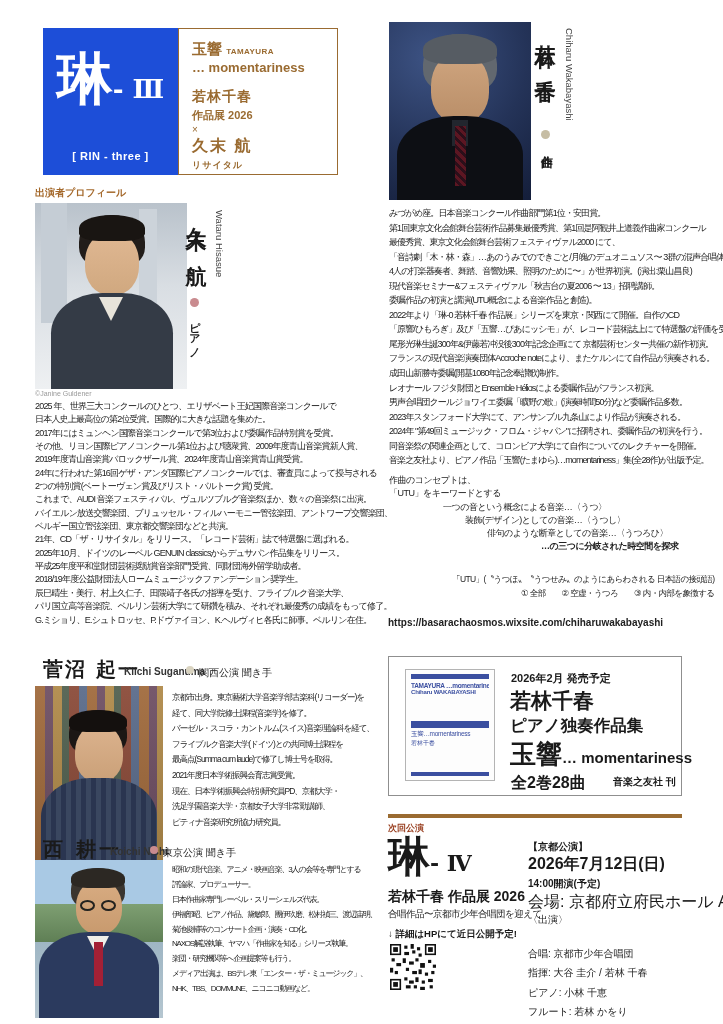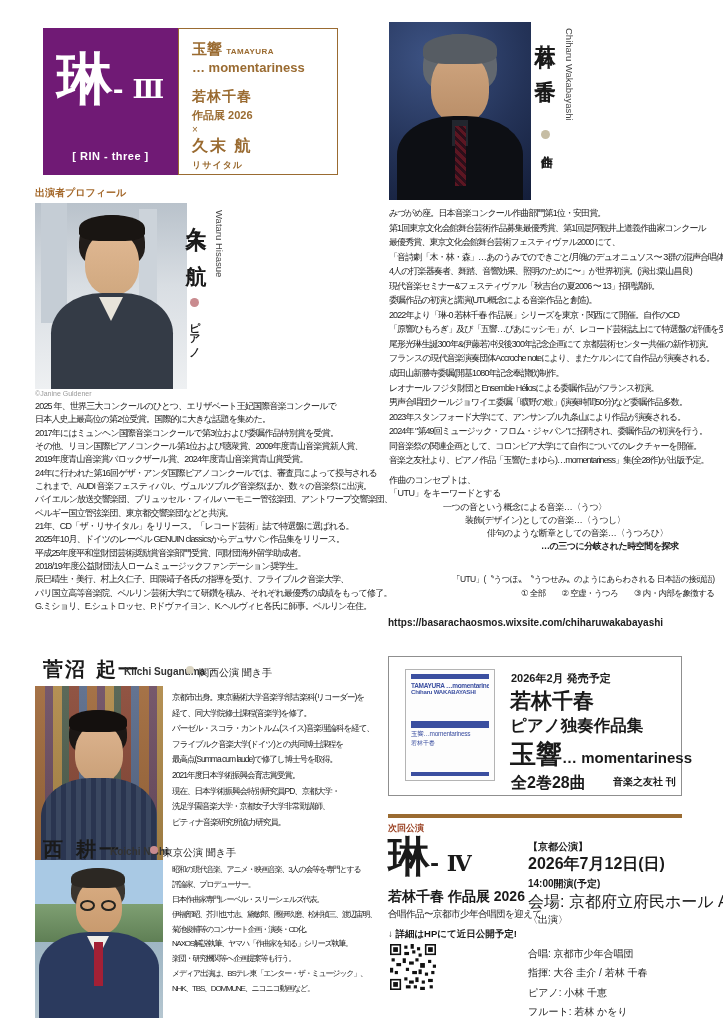--- a/index.html
+++ b/index.html
@@ -6,21 +6,21 @@
   .page { position:relative; width:723px; height:1024px; background:#ffffff; margin:0 auto;
           font-family:"Liberation Sans","DejaVu Sans",sans-serif; color:#1a1a1a; overflow:hidden; }
   .abs { position:absolute; }
   .nw { white-space:nowrap; }
   .serif { font-family:"DejaVu Serif","Liberation Serif",serif; }
   .vtext { writing-mode:vertical-rl; text-orientation:upright; }
   .vlatin { writing-mode:vertical-rl; }
   .dot { border-radius:50%; }
 
   
-  .hdr-brown { left:43px; top:28px; width:135px; height:147px; background:#701a75; color:#fff; }
+  .hdr-brown { left:43px; top:28px; width:135px; height:147px; background:#1d4ed8; color:#fff; }
   .hdr-rin { position:absolute; top:20px; width:100%; text-align:center; font-weight:bold; }
   .hdr-rin .big { font-size:56px; line-height:60px; }
   .hdr-rin .num { font-size:26px; }
   .hdr-sub { position:absolute; bottom:13px; width:100%; text-align:center; font-size:11px; font-weight:bold; letter-spacing:.5px; }
   .hdr-white { left:178px; top:28px; width:160px; height:147px; border:1.5px solid #9a6b31; box-sizing:border-box;
                padding:11px 0 0 13px; color:#9a6b31; }
   .hw1 { font-size:15px; font-weight:bold; }
   .hw1 small { font-size:8px; font-weight:bold; letter-spacing:.4px; }
   .hw2 { font-size:13px; font-weight:bold; margin-top:1px; }
   .hw3 { font-size:14px; font-weight:bold; margin-top:13px; letter-spacing:1px; }
@@ -129,20 +129,21 @@
   <div class="abs vtext nw" style="left:187px; top:314px; font-size:11px; font-weight:bold;">ピアノ</div>
   <div class="abs nw" style="left:35px; top:390px; font-size:7px; color:#999;">©Janine Guldener</div>
 
   <div class="abs bio bio-hisasue" style="left:35px; top:400px;">
       <div class="line">2025 年、世界三大コンクールのひとつ、エリザベート王妃国際音楽コンクールで</div>
       <div class="line">日本人史上最高位の第2位受賞。国際的に大きな話題を集めた。</div>
       <div class="line">2017年にはミュンヘン国際音楽コンクールで第3位および委嘱作品特別賞を受賞。</div>
       <div class="line">その他、リヨン国際ピアノコンクール第1位および聴衆賞、2009年度青山音楽賞新人賞、</div>
       <div class="line">2019年度青山音楽賞バロックザール賞、2024年度青山音楽賞青山賞受賞。</div>
       <div class="line">24年に行われた第16回ゲザ・アンダ国際ピアノコンクールでは、審査員によって授与される</div>
+      <div class="line">2つの特別賞(ベートーヴェン賞及びリスト・バルトーク賞) 受賞。</div>
       <div class="line">これまで、AUDI 音楽フェスティバル、ヴュルツブルグ音楽祭ほか、数々の音楽祭に出演。</div>
       <div class="line">バイエルン放送交響楽団、ブリュッセル・フィルハーモニー管弦楽団、アントワープ交響楽団、</div>
       <div class="line">ベルギー国立管弦楽団、東京都交響楽団などと共演。</div>
       <div class="line">21年、CD「ザ・リサイタル」をリリース。「レコード芸術」誌で特選盤に選ばれる。</div>
       <div class="line">2025年10月、ドイツのレーベル GENUIN classicsからデュサパン作品集をリリース。</div>
       <div class="line">平成25年度平和堂財団芸術奨励賞音楽部門受賞、同財団海外留学助成者。</div>
       <div class="line">2018/19年度公益財団法人ロームミュージックファンデーション奨学生。</div>
       <div class="line">辰巳晴生・美行、村上久仁子、田隈靖子各氏の指導を受け、フライブルク音楽大学、</div>
       <div class="line">パリ国立高等音楽院、ベルリン芸術大学にて研鑽を積み、それぞれ最優秀の成績をもって修了。</div>
       <div class="line">G.ミショリ、E.シュトロッセ、P.ドヴァイヨン、K.ヘルヴィヒ各氏に師事。ベルリン在住。</div>
@@ -183,21 +184,21 @@
     <div class="pd" style="left:45px; top:40px; width:15px; height:11px; border:2px solid #22221f; border-radius:50%; box-sizing:border-box;"></div>
     <div class="pd" style="left:66px; top:40px; width:15px; height:11px; border:2px solid #22221f; border-radius:50%; box-sizing:border-box;"></div>
     <div class="pd" style="left:4px; top:72px; width:120px; height:86px; background:#2b3a5e; border-radius:42% 42% 0 0;"></div>
     <div class="pd" style="left:52px; top:76px; width:22px; height:22px; background:#f0eee9; clip-path:polygon(0 0,100% 0,50% 100%);"></div>
     <div class="pd" style="left:59px; top:82px; width:9px; height:44px; background:#a32035;"></div>
   </div>
   <div class="abs bio bio-nishi" style="left:172px; top:863px;">
       <div class="line">昭和の現代音楽、アニメ・映画音楽、3人の会等を専門とする</div>
       <div class="line">評論家、プロデューサー。</div>
       <div class="line">日本作曲家専門レーベル・スリーシェルズ代表。</div>
-      <div class="line">伊福部昭、芥川也寸志、黛敏郎、團伊玖磨、松村禎三、渡辺宙明、</div>
+      <div class="line">伊福部昭、ピアノ作品、黛敏郎、團伊玖磨、松村禎三、渡辺宙明、</div>
       <div class="line">菊池俊輔等のコンサート企画・演奏・CD化。</div>
       <div class="line">NAXOS解説執筆、ヤマハ「作曲家を知る」シリーズ執筆。</div>
       <div class="line">楽団・研究機関等へ企画提案等も行う。</div>
       <div class="line">メディア出演は、BSテレ東「エンター・ザ・ミュージック」、</div>
       <div class="line">NHK、TBS、DOMMUNE、ニコニコ動画など。</div>
     </div>
 
   <div class="abs bio bio-waka" style="left:389px; top:206px;">
       <div class="line">みづがめ座。日本音楽コンクール作曲部門第1位・安田賞。</div>
       <div class="line">第1回東京文化会館舞台芸術作品募集最優秀賞、第1回是阿観井上道義作曲家コンクール</div>

